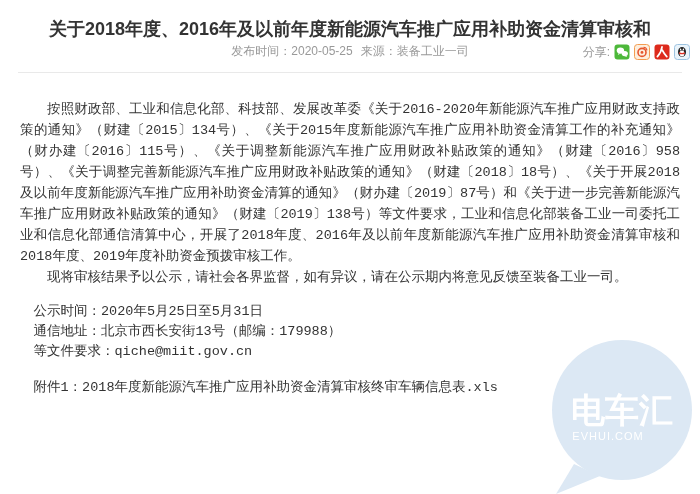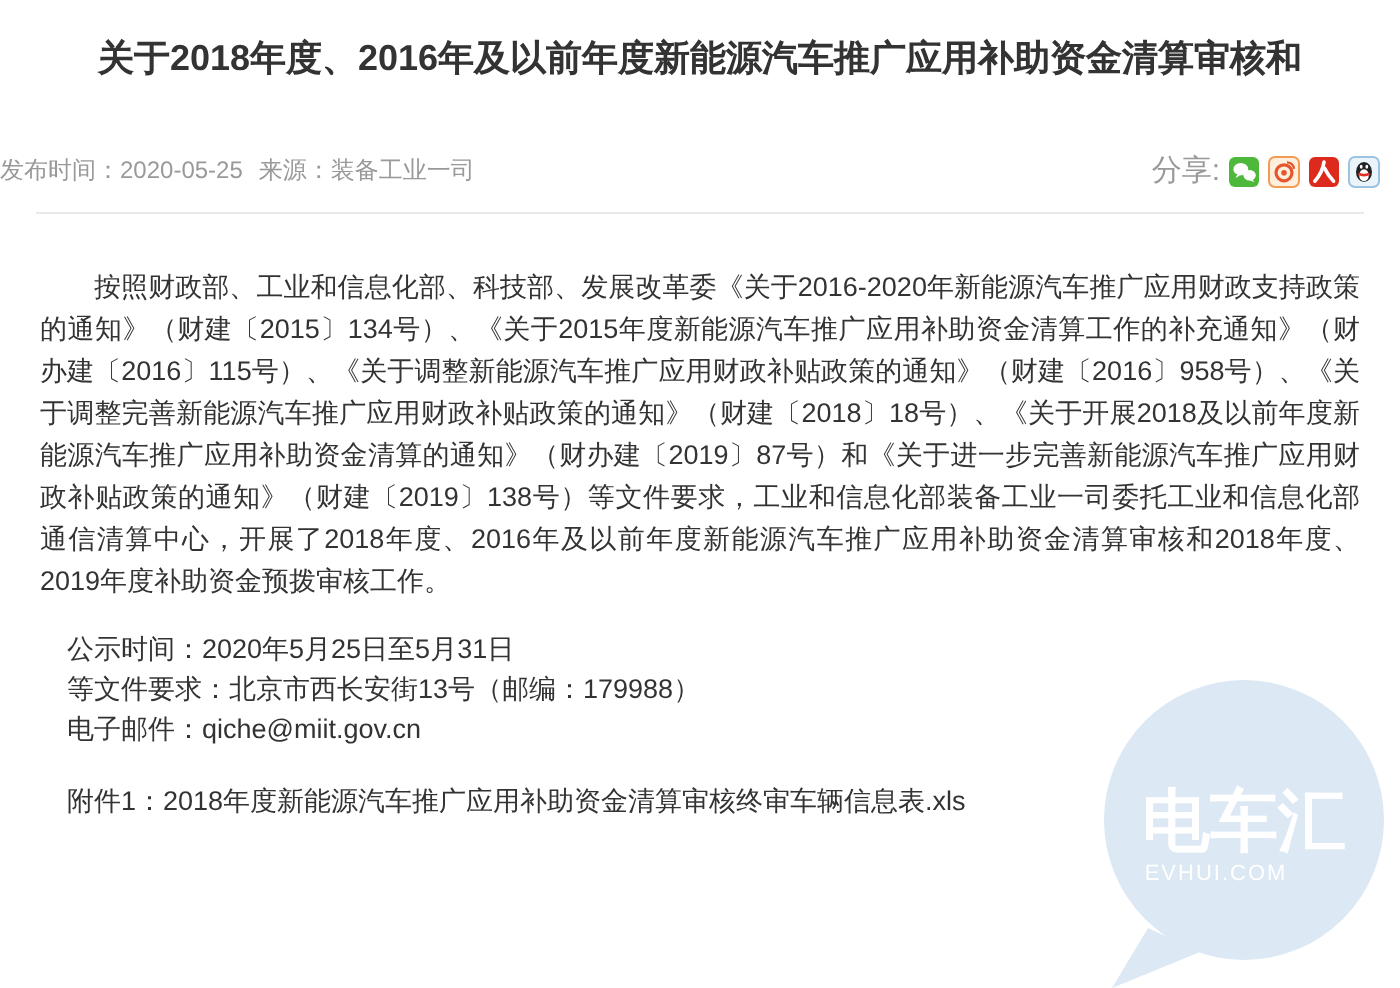--- a/index.html
+++ b/index.html
@@ -17,52 +17,53 @@
     margin: 16px 28px 0;
     text-align: center;
     font-size: 18px;
     font-weight: bold;
     color: #333333;
     line-height: 26px;
   }
   .title span { display: block; }
   .meta-row {
     position: relative;
-    margin-top: 34px;
     height: 18px;
     font-size: 12px;
     color: #999999;
+    text-align: center;
     line-height: 18px;
   }
   .meta-row .sep { display: inline-block; width: 8px; }
   .share {
     position: absolute;
     right: 10px;
     top: 1px;
     display: flex;
     align-items: center;
     gap: 4px;
     color: #999999;
-    font-size: 15px;
+    font-size: 12px;
   }
   .share .icon {
     width: 16px; height: 16px;
     display: inline-block;
     cursor: pointer;
   }
   .divider {
     margin: 12px 18px 0;
     border: none;
     border-top: 1px solid #e9e9e9;
     height: 0;
   }
   .content {
     margin: 26px 20px 0;
     color: #333333;
     font-size: 13.5px;
+    font-family: Liberation Mono, monospace;
   }
   .body-para {
     line-height: 21px;
     text-indent: 2em;
     text-align: justify;
   }
   .contact-block { margin: 14px 0 16px 1em; }
   .contact-line { line-height: 20px; }
   .attachment-block { margin: 12px 0 0 1em; }
   .attachment-line { line-height: 20px; }
@@ -124,25 +125,26 @@
           <ellipse cx="9.4" cy="5.4" rx="0.7" ry="1" fill="#ffffff"></ellipse>
         </svg>
       </span>
     </span>
   </div>
 
   <hr class="divider">
 
   <div class="content">
     <p class="body-para">按照财政部、工业和信息化部、科技部、发展改革委《关于2016-2020年新能源汽车推广应用财政支持政策的通知》（财建〔2015〕134号）、《关于2015年度新能源汽车推广应用补助资金清算工作的补充通知》（财办建〔2016〕115号）、《关于调整新能源汽车推广应用财政补贴政策的通知》（财建〔2016〕958号）、《关于调整完善新能源汽车推广应用财政补贴政策的通知》（财建〔2018〕18号）、《关于开展2018及以前年度新能源汽车推广应用补助资金清算的通知》（财办建〔2019〕87号）和《关于进一步完善新能源汽车推广应用财政补贴政策的通知》（财建〔2019〕138号）等文件要求，工业和信息化部装备工业一司委托工业和信息化部通信清算中心，开展了2018年度、2016年及以前年度新能源汽车推广应用补助资金清算审核和2018年度、2019年度补助资金预拨审核工作。</p>
+    <p class="body-para">现将审核结果予以公示，请社会各界监督，如有异议，请在公示期内将意见反馈至装备工业一司。</p>
 
     <div class="contact-block">
       <div class="contact-line"><span>公示时间：</span><span>2020年5月25日至5月31日</span></div>
-      <div class="contact-line"><span>等文件要求：</span><span>北京市西长安街13号（邮编：179988）</span></div>
-      <div class="contact-line"><span>电子邮件：</span><span>qiche@miit.gov.cn</span></div>
+      <div class="contact-line"><span>通信地址：</span><span>北京市西长安街13号（邮编：179988）</span></div>
+      <div class="contact-line"><span>等文件要求：</span><span>qiche@miit.gov.cn</span></div>
     </div>
 
     <div class="attachment-block">
       <div class="attachment-line"><span>附件1：</span><span class="att-name">2018年度新能源汽车推广应用补助资金清算审核终审车辆信息表.xls</span></div>
 
     </div>
   </div>
 
   <div class="watermark">
     <svg width="160" height="160" viewBox="0 0 160 160">

